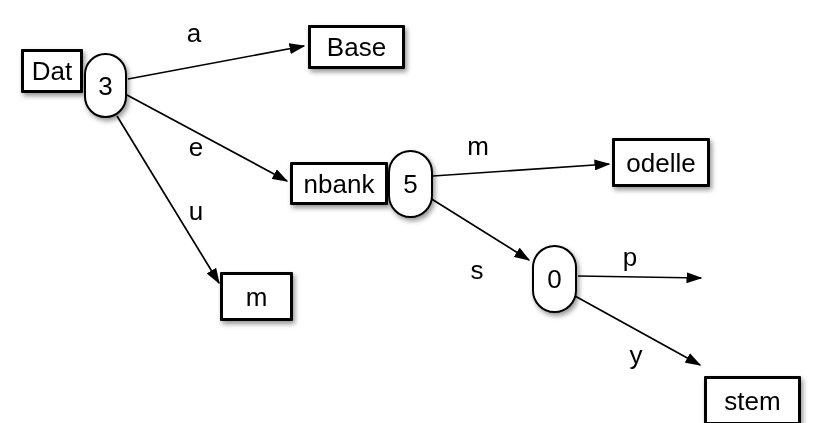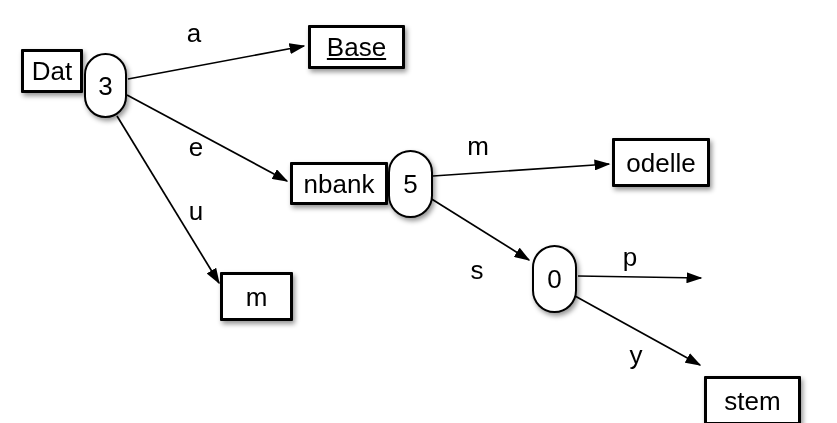--- a/index.html
+++ b/index.html
@@ -69,21 +69,21 @@
       <line class="edge" x1="430" y1="198" x2="529" y2="260" marker-end="url(#arrowhead)"></line>
       <line class="edge" x1="578" y1="276" x2="701" y2="278" marker-end="url(#arrowhead)"></line>
       <line class="edge" x1="575" y1="296" x2="700" y2="365" marker-end="url(#arrowhead)"></line>
     </svg>
 <div class="node node-box" style="left: 21px; top: 49px; width: 62px; height: 44px;">
       <span>Dat</span>
     </div>
     <div class="node node-oval" style="left: 84px; top: 53px; width: 43px; height: 65px;">
       <span>3</span>
     </div>
-    <div class="node node-box" style="left: 308px; top: 25px; width: 97px; height: 44px; text-decoration: underline;">
+    <div class="node node-box" style="left: 308px; top: 25px; width: 97px; height: 44px;">
       <span>Base</span>
     </div>
     <div class="node node-box" style="left: 290px; top: 162px; width: 98px; height: 43px;">
       <span>nbank</span>
     </div>
     <div class="node node-oval" style="left: 388px; top: 150px; width: 45px; height: 68px;">
       <span>5</span>
     </div>
     <div class="node node-box" style="left: 220px; top: 272px; width: 73px; height: 49px;">
       <span>m</span>

